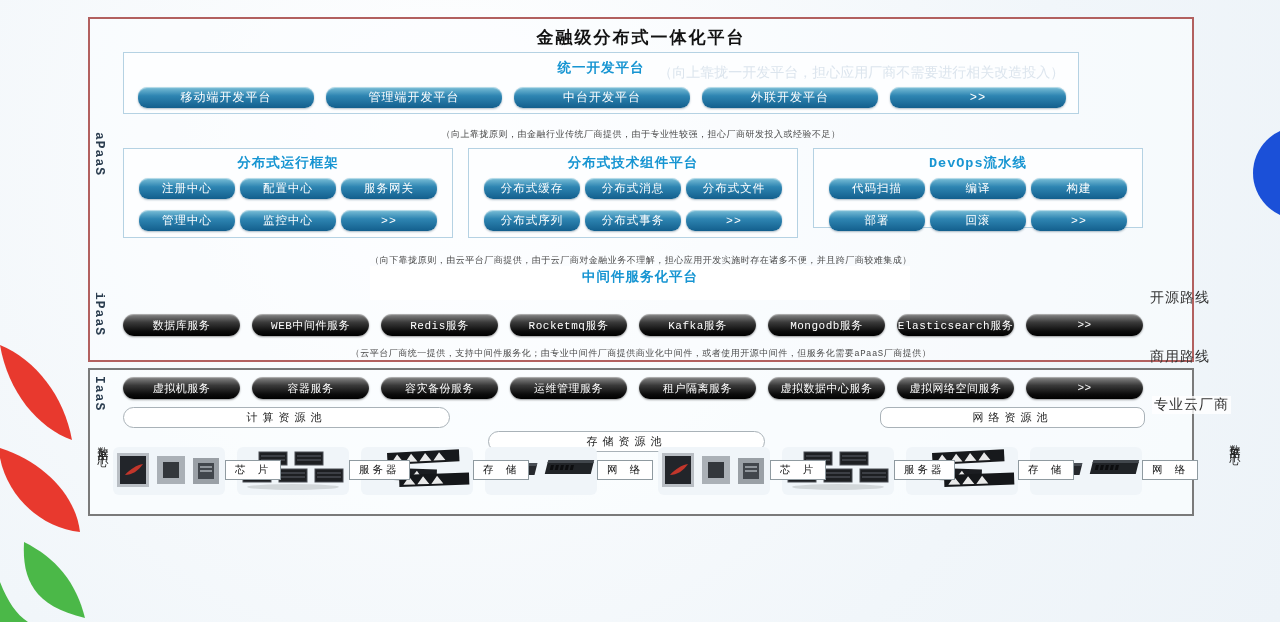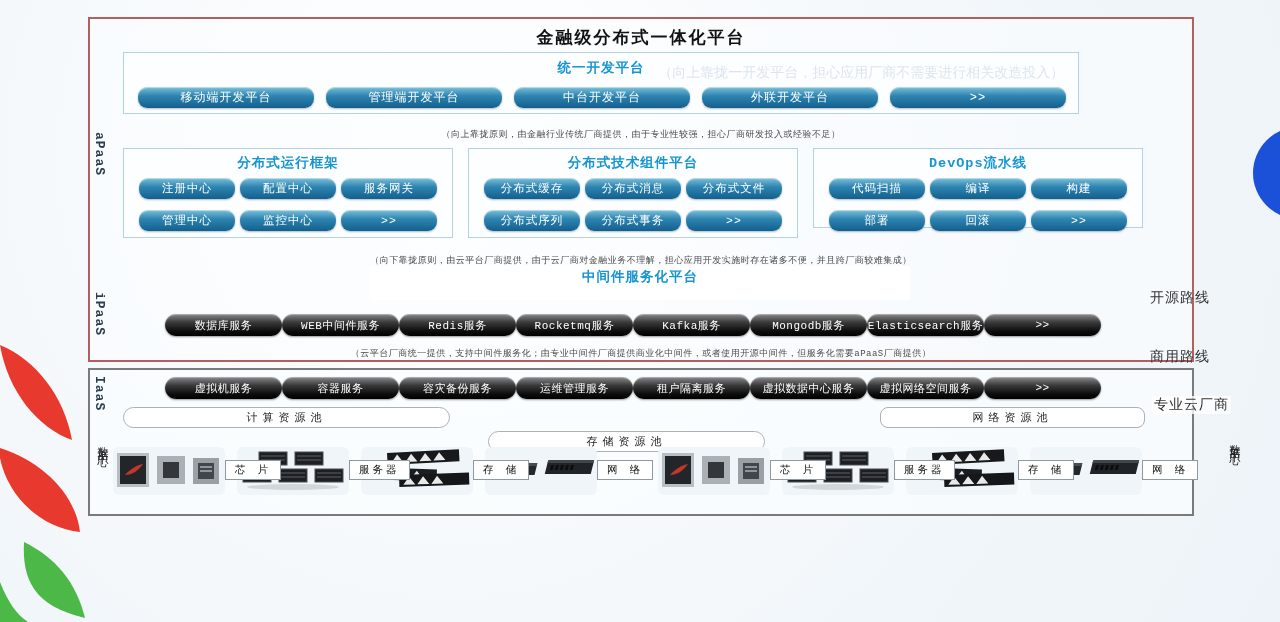--- a/index.html
+++ b/index.html
@@ -34,21 +34,21 @@
   .panel-rows{position:absolute;left:15px;right:15px;top:29px;}
   .panel-row{display:flex;justify-content:space-between;margin-bottom:11px;}
   .panel-row .bbtn{width:96px;font-size:11.5px;}
   
   .note{position:absolute;left:88px;width:1106px;text-align:center;font-size:9px;color:#4c4c4c;letter-spacing:.5px;}
   
   .mw-band{position:absolute;left:370px;top:266px;width:540px;height:34px;background:rgba(255,255,255,.92);}
   .mw-band .blue-title{margin-top:2px;}
   .mw-note{font-size:9px;color:#555;text-align:center;margin-top:2px;letter-spacing:.5px;}
   
-  .pill-row{position:absolute;left:123px;width:1020px;display:flex;justify-content:center;}
+  .pill-row{position:absolute;left:123px;width:1020px;display:flex;justify-content:space-between;}
   .pill{width:117px;height:22px;border-radius:13px;display:flex;align-items:center;justify-content:center;
     color:#fff;font-size:11px;letter-spacing:.5px;white-space:nowrap;overflow:hidden;cursor:default;
     background:linear-gradient(180deg,#8a8a8a 0%,#3a3a3a 38%,#0c0c0c 78%,#000 100%);
     box-shadow:0 1px 2px rgba(0,0,0,.4), inset 0 1px 1px rgba(255,255,255,.35);}
   
   .tiny-label{position:absolute;font-size:14px;color:#333;letter-spacing:1px;white-space:nowrap;}
   
   .pool{position:absolute;top:407px;height:21px;border:1px solid #a9b2b8;border-radius:11px;background:#fff;
     display:flex;align-items:center;justify-content:center;font-size:11px;color:#222;letter-spacing:5px;box-sizing:border-box;}
   

